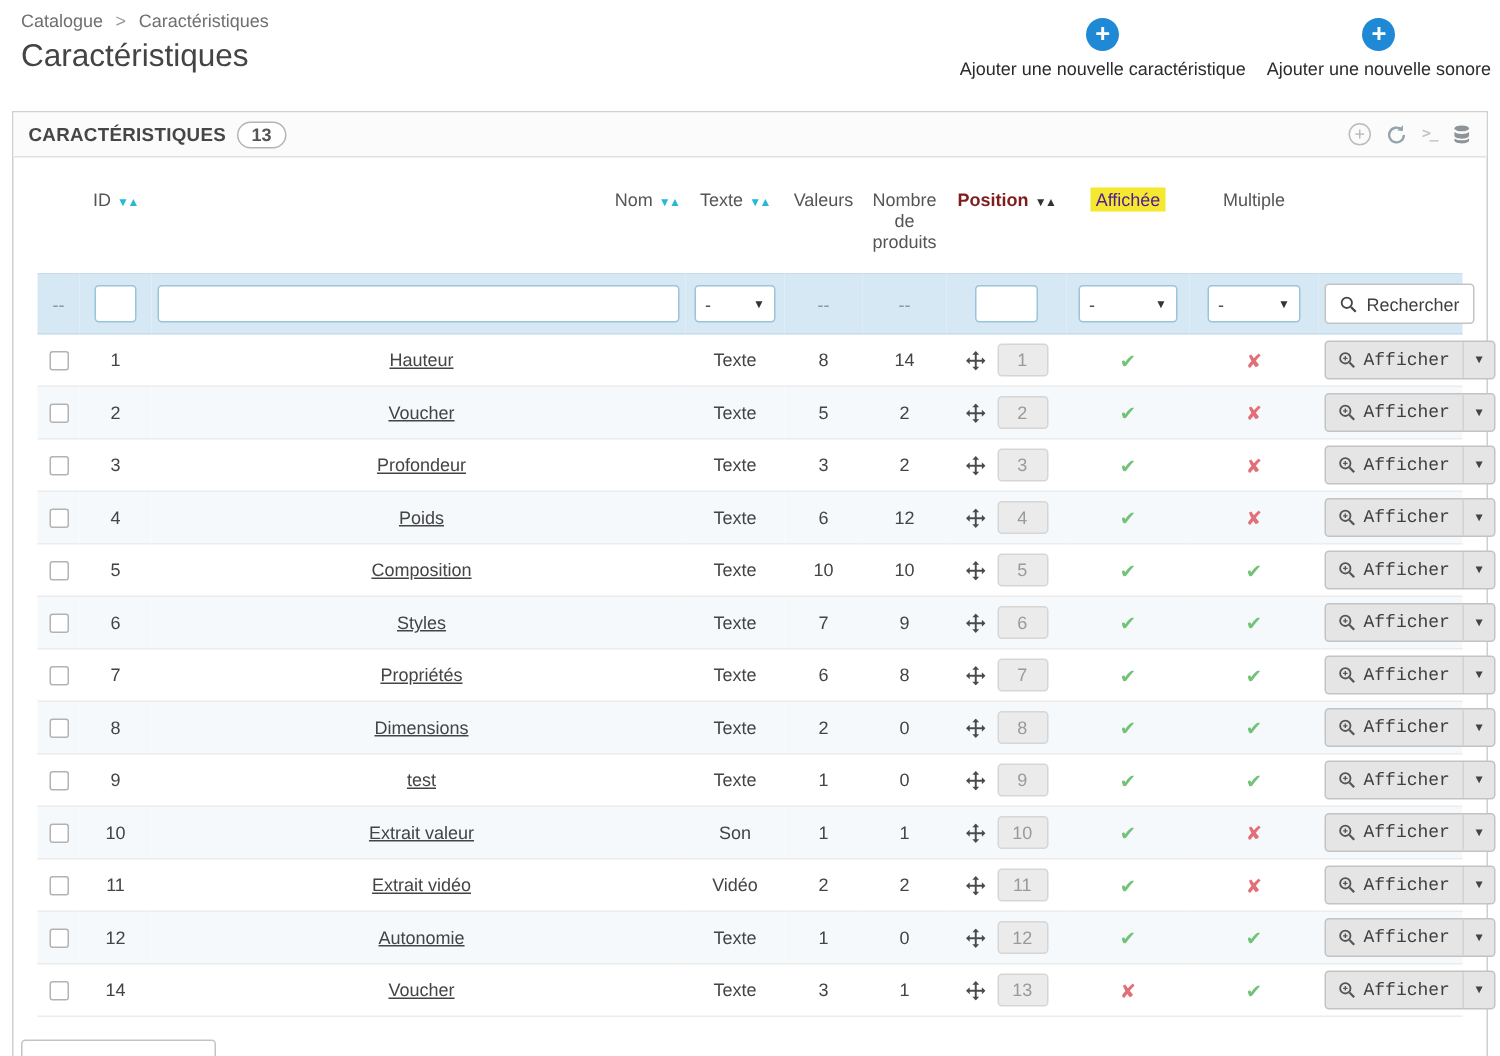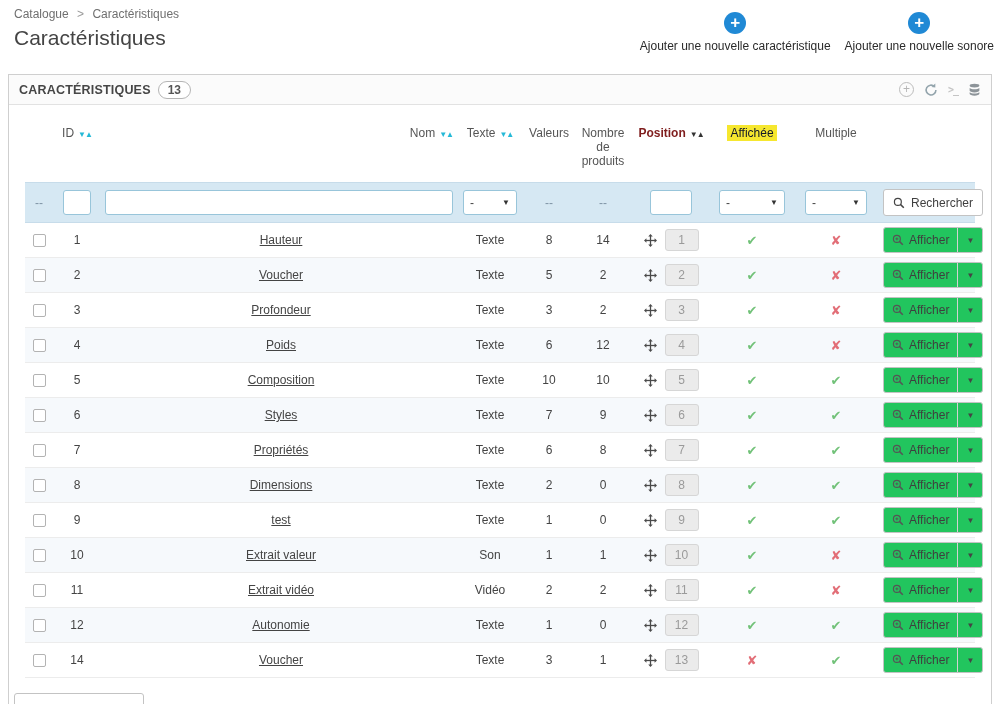--- a/index.html
+++ b/index.html
@@ -53,21 +53,21 @@
   table.grid { width: 100%; border-collapse: collapse; table-layout: fixed; }
 
   .head-row th {
     font-weight: 400; color: #555; vertical-align: top;
     padding: 21px 4px 14px; font-size: 12px;
   }
   .head-row th.col-nom { text-align: right; padding-left: 8px; }
   .sort { font-size: 8px; letter-spacing: -1px; margin-left: 4px; color: #25b9d7; }
   .sort.dark { color: #333; }
   .col-position .col-label { font-weight: 700; color: #7f1d1d; }
-  .hl { background: #f6e72f; color: #0f172a; padding: 1px 3px; }
+  .hl { background: #f6e72f; color: #4c1d95; padding: 1px 3px; }
 
   .filter-row td {
     background: #d6e8f3; padding: 6px 4px; height: 37px; text-align: center;
     border-top: 1px solid #c7dcea; border-bottom: 1px solid #c7dcea;
   }
   .f-input {
     height: 25px; border: 1px solid #98c5da; border-radius: 3px; background: #fff;
     padding: 0 5px; font-size: 12px; color: #555; outline: none; font-family: inherit;
   }
   .f-id { width: 28px; }
@@ -104,21 +104,21 @@
     display: inline-block; min-width: 34px; padding: 3px 4px; background: #ebebeb;
     border: 1px solid #d6d6d6; border-radius: 3px; color: #9a9a9a; text-align: center;
     vertical-align: middle; font-size: 12px;
   }
   .mark { font-size: 13px; cursor: pointer; }
   .mark.ok { color: #72c279; }
   .mark.nok { color: #e26e77; }
   .c-act { text-align: right !important; padding-right: 2px !important; }
   .btn-group {
     display: inline-flex; border: 1px solid #c3c3c3; border-radius: 3px;
-    background: #22c55e; overflow: hidden; vertical-align: middle;
+    background: #e5e5e5; overflow: hidden; vertical-align: middle; font-family: Liberation Mono, monospace;
   }
   .btn-main { display: inline-flex; align-items: center; gap: 5px; padding: 5px 8px; color: #3f3f3f; cursor: pointer; }
   .btn-caret {
     display: inline-flex; align-items: center; padding: 5px 8px;
     border-left: 1px solid #d2d2d2; color: #444; font-size: 8px; cursor: pointer;
   }
 
   
   .bulk-btn {
     position: absolute; left: 14px; top: 693px; width: 130px; height: 28px;

